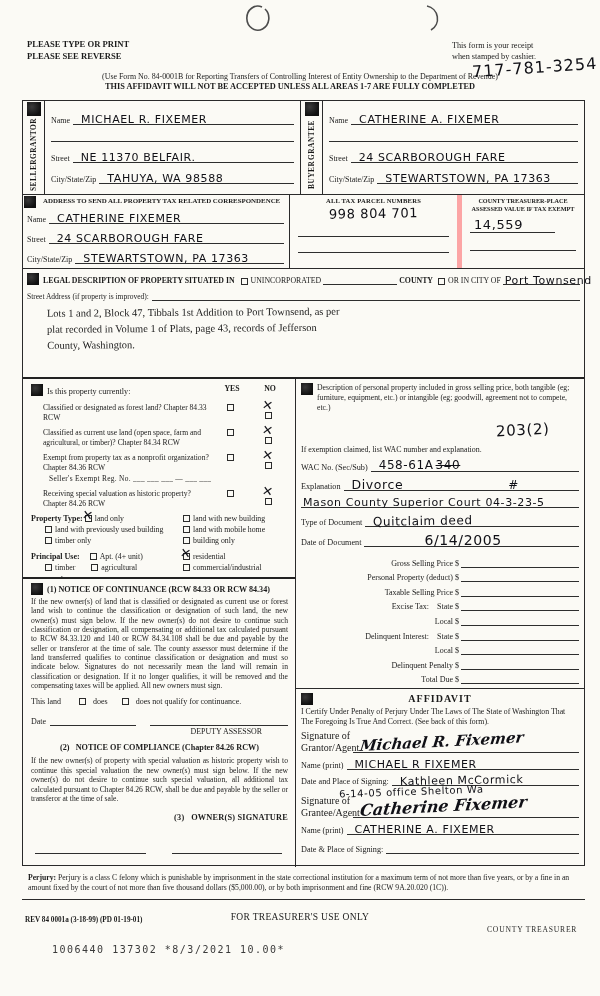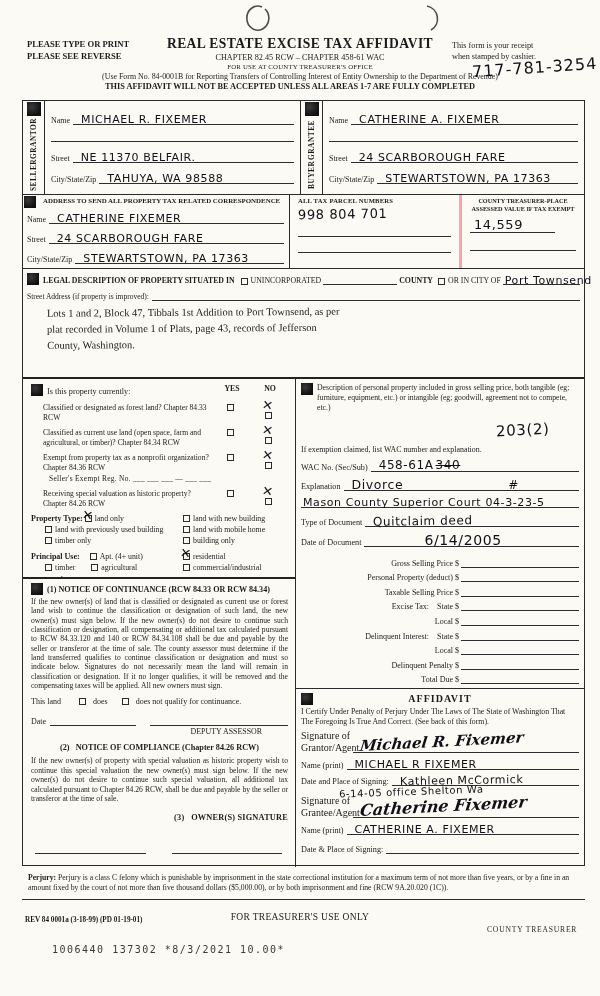--- a/index.html
+++ b/index.html
@@ -56,21 +56,21 @@
       letter-spacing:.5px;line-height:1.35;text-align:center;}
   .halfbody{flex:1;padding:3px 6px 2px 6px;display:flex;flex-direction:column;}
   .halfbody .frow{height:21px;}
   .blankrule{height:17px;border-bottom:1px solid #2e2e2e;}
   .nm{font-size:11px;}
 
   .row2{display:flex;height:74px;border-bottom:1px solid #2a2a2a;}
   .c-corr{width:267px;border-right:1px solid #2a2a2a;padding:2px 5px 2px 4px;position:relative;}
   .corr-hdr{font-size:6.9px;font-weight:bold;padding-left:16px;}
   .c-corr .frow{height:20px;}
-  .c-parcel{width:172px;border-right:3px solid #fca5a5;padding:2px 8px;text-align:left;}
+  .c-parcel{width:172px;border-right:5px solid #fca5a5;padding:2px 8px;text-align:center;}
   .parcel-hdr{font-size:6.6px;font-weight:bold;letter-spacing:.2px;}
   .parcel-val{font-size:13px;margin-top:2px;transform:rotate(-1deg);}
   .c-parcel .uline{height:16px;}
   .c-assessed{flex:1;padding:2px 8px;}
   .assessed-hdr{font-size:6.2px;font-weight:bold;text-align:center;line-height:1.25;}
   .assessed-val{font-size:13px;margin-top:4px;padding-left:4px;border-bottom:1px solid #2e2e2e;display:block;width:80%;}
   .c-assessed .uline{height:18px;}
 
   .row3{height:110px;padding:3px 4px 0 4px;position:relative;border-bottom:2px solid #222;}
   .legal-line{display:flex;align-items:flex-end;font-size:7.8px;}
@@ -174,25 +174,20 @@
 
   <svg class="abs" style="left:0;top:0;" width="600" height="42">
     <path d="M 262 7 a 11 12 0 1 0 3 2" fill="none" stroke="#4c4c4c" stroke-width="1.6"></path>
     <path d="M 427 6 a 13 13 0 0 1 4 24" fill="none" stroke="#4c4c4c" stroke-width="1.6"></path>
   </svg>
 
   <div class="abs hdr-left">
     <div>PLEASE TYPE OR PRINT</div>
     <div>PLEASE SEE REVERSE</div>
   </div>
-  <div class="abs hdr-center">
-    <div class="hdr-title">REAL ESTATE EXCISE TAX AFFIDAVIT</div>
-    <div class="hdr-chapter">CHAPTER 82.45 RCW – CHAPTER 458-61 WAC</div>
-    <div class="hdr-useat">FOR USE AT COUNTY TREASURER'S OFFICE</div>
-  </div>
   <div class="abs hdr-right">
     <div>This form is your receipt</div>
     <div>when stamped by cashier.</div>
   </div>
   <div class="abs hdr-useform">(Use Form No. 84-0001B for Reporting Transfers of Controlling Interest of Entity Ownership to the Department of Revenue)</div>
   <div class="abs hdr-warning">THIS AFFIDAVIT WILL NOT BE ACCEPTED UNLESS ALL AREAS 1-7 ARE FULLY COMPLETED</div>
   <div class="abs hdr-phone hw">717-781-3254</div>
 
   <div class="abs mainbox">
 

